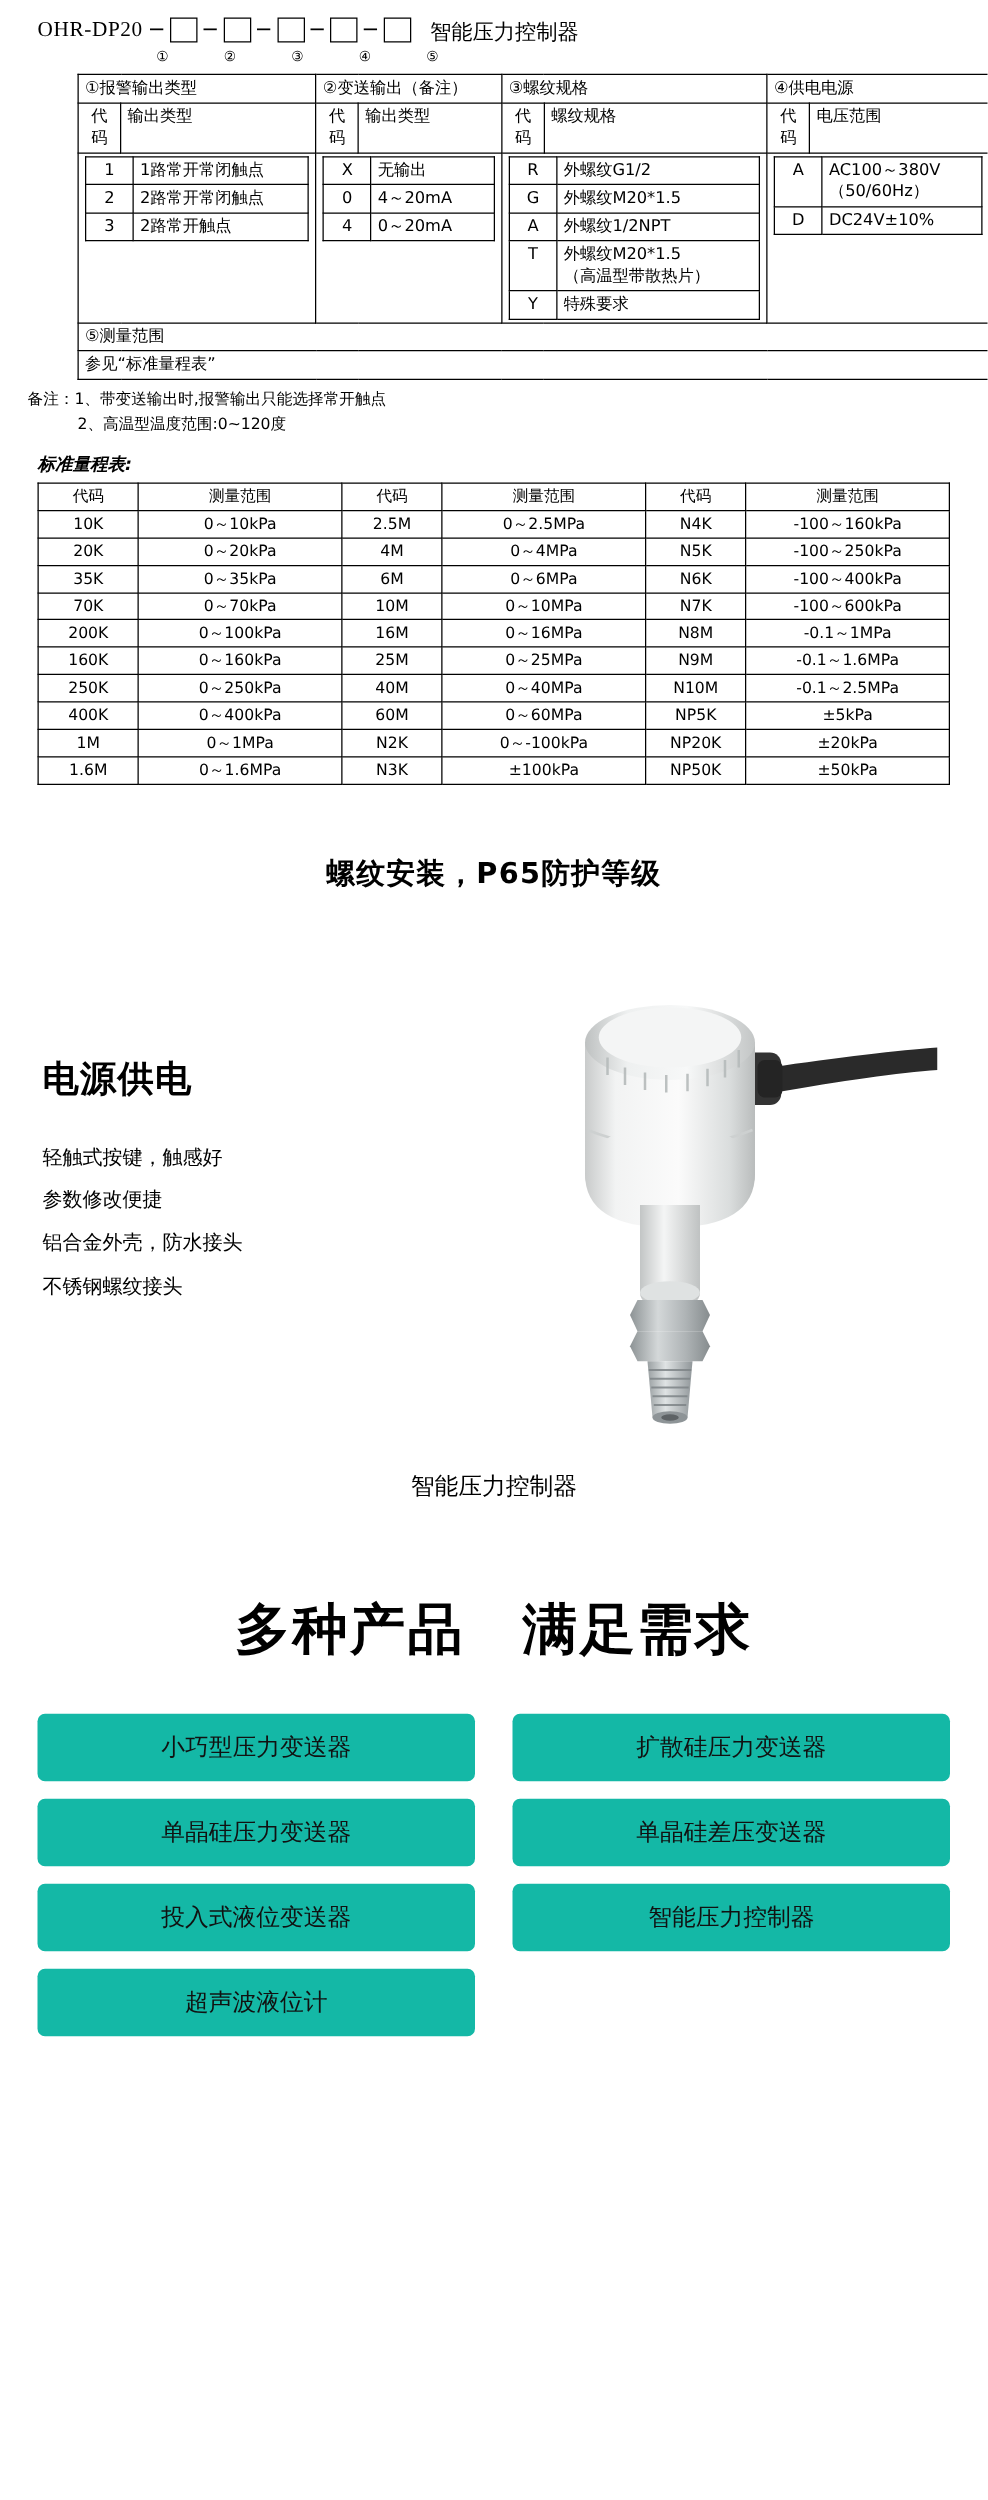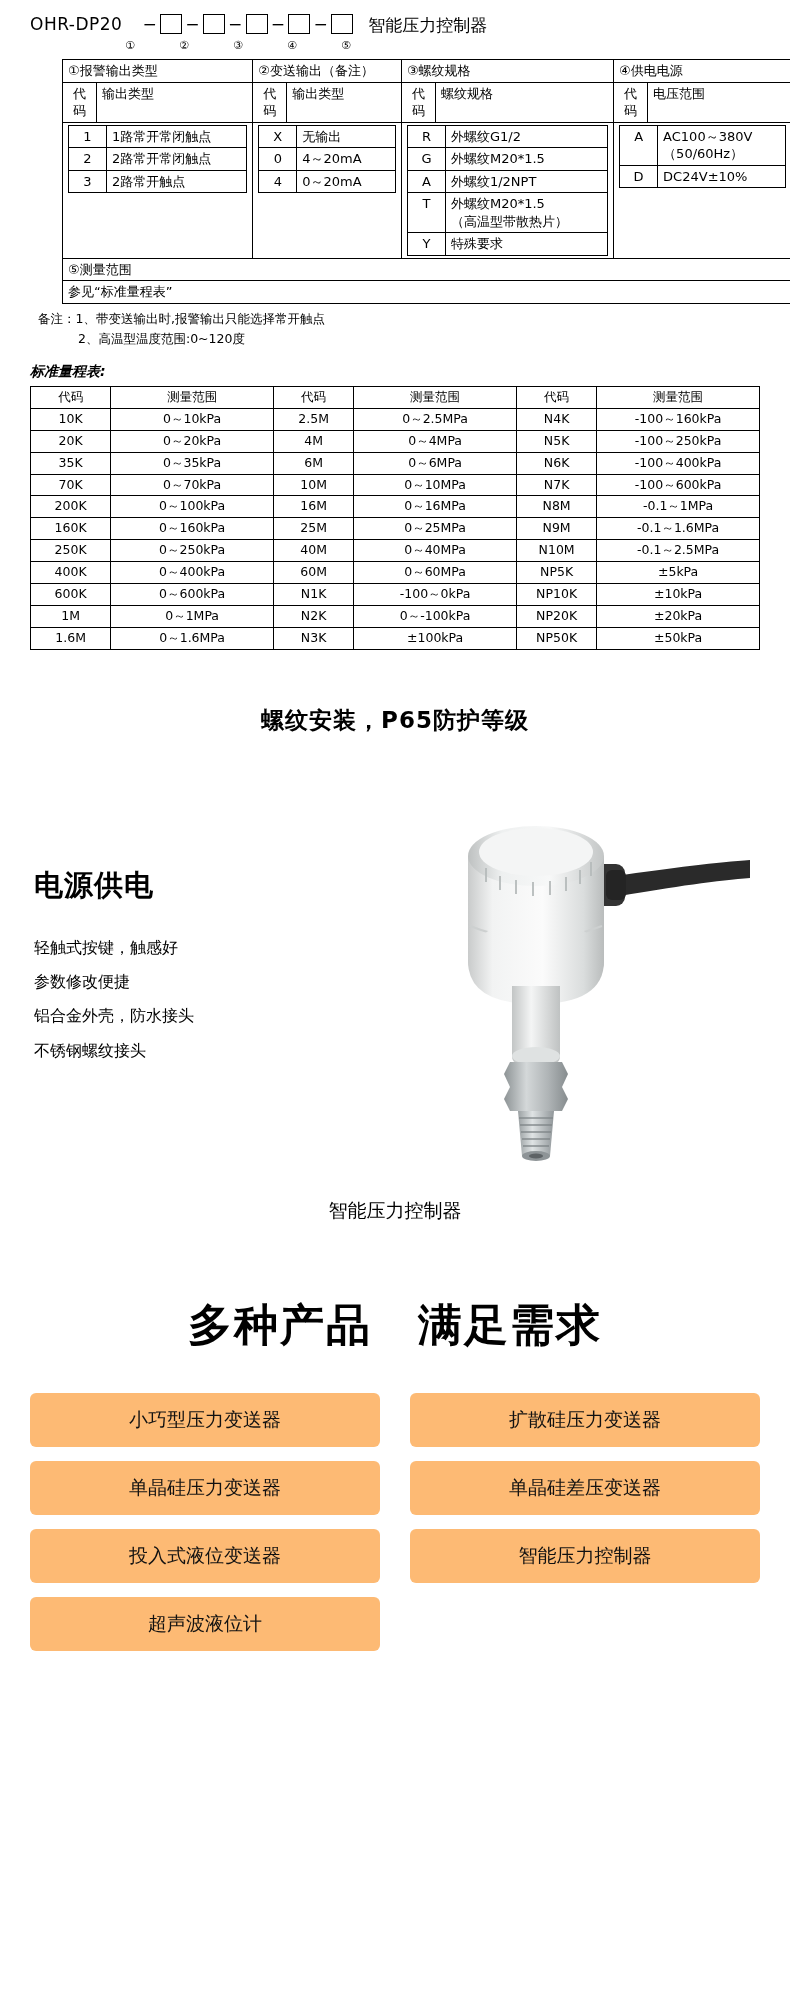--- a/index.html
+++ b/index.html
@@ -17,21 +17,21 @@
     padding: 14px 30px 0 30px;
     display: flex;
     align-items: flex-start;
   }
   .model-code {
     font-size: 17px;
     letter-spacing: 0.5px;
     display: flex;
     align-items: center;
   }
-  .model-code .prefix { margin-right: 18px; }
+  .model-code .prefix { margin-right: 2px; font-family: Liberation Serif, serif; }
   .dash { margin: 0 2px; }
   .slot {
     display: inline-block;
     width: 22px; height: 20px;
     border: 1px solid #000;
     margin: 0 1px;
     vertical-align: middle;
   }
   .model-title { font-size: 17px; margin-left: 14px; }
   .circ-row {
@@ -59,21 +59,21 @@
     line-height: 1.35;
   }
   .grp-head { font-size: 13px; }
   .code-col { width: 34px; text-align: center !important; }
   .inner { border-collapse: collapse; width: 100%; }
   .inner td { border: none; padding: 1px 0; font-size: 13px; line-height: 1.4; }
   .inner td.c { width: 38px; text-align: center; }
   .sec-row td { padding: 3px 5px; }
   .note {
     font-size: 12.5px;
-    padding: 5px 30px 0 38px;
+    padding: 5px 30px 0 22px;
     line-height: 1.6;
   }
   .note .ind { padding-left: 40px; display: block; }
 
   
   .range-title {
     font-size: 14px; font-weight: bold;
     padding: 14px 30px 5px 30px;
     font-style: italic;
   }
@@ -141,21 +141,21 @@
     padding: 50px 0 30px 0;
     letter-spacing: 2px;
   }
   .pill-grid {
     display: grid;
     grid-template-columns: 1fr 1fr;
     gap: 14px 30px;
     padding: 8px 30px 40px 30px;
   }
   .pill {
-    background: #fdba74;
+    background: #14b8a6;
     border-radius: 6px;
     text-align: center;
     font-size: 19px;
     padding: 14px 0;
     color: #111;
   }
 </style>
 </head>
 <body>
 
@@ -368,28 +368,20 @@
             <td>N10M</td>
             <td>-0.1～2.5MPa</td>
           </tr>
       <tr>
             <td>400K</td>
             <td>0～400kPa</td>
             <td>60M</td>
             <td>0～60MPa</td>
             <td>NP5K</td>
             <td>±5kPa</td>
-          </tr>
-      <tr>
-            <td>600K</td>
-            <td>0～600kPa</td>
-            <td>N1K</td>
-            <td>-100～0kPa</td>
-            <td>NP10K</td>
-            <td>±10kPa</td>
           </tr>
       <tr>
             <td>1M</td>
             <td>0～1MPa</td>
             <td>N2K</td>
             <td>0～-100kPa</td>
             <td>NP20K</td>
             <td>±20kPa</td>
           </tr>
       <tr>

